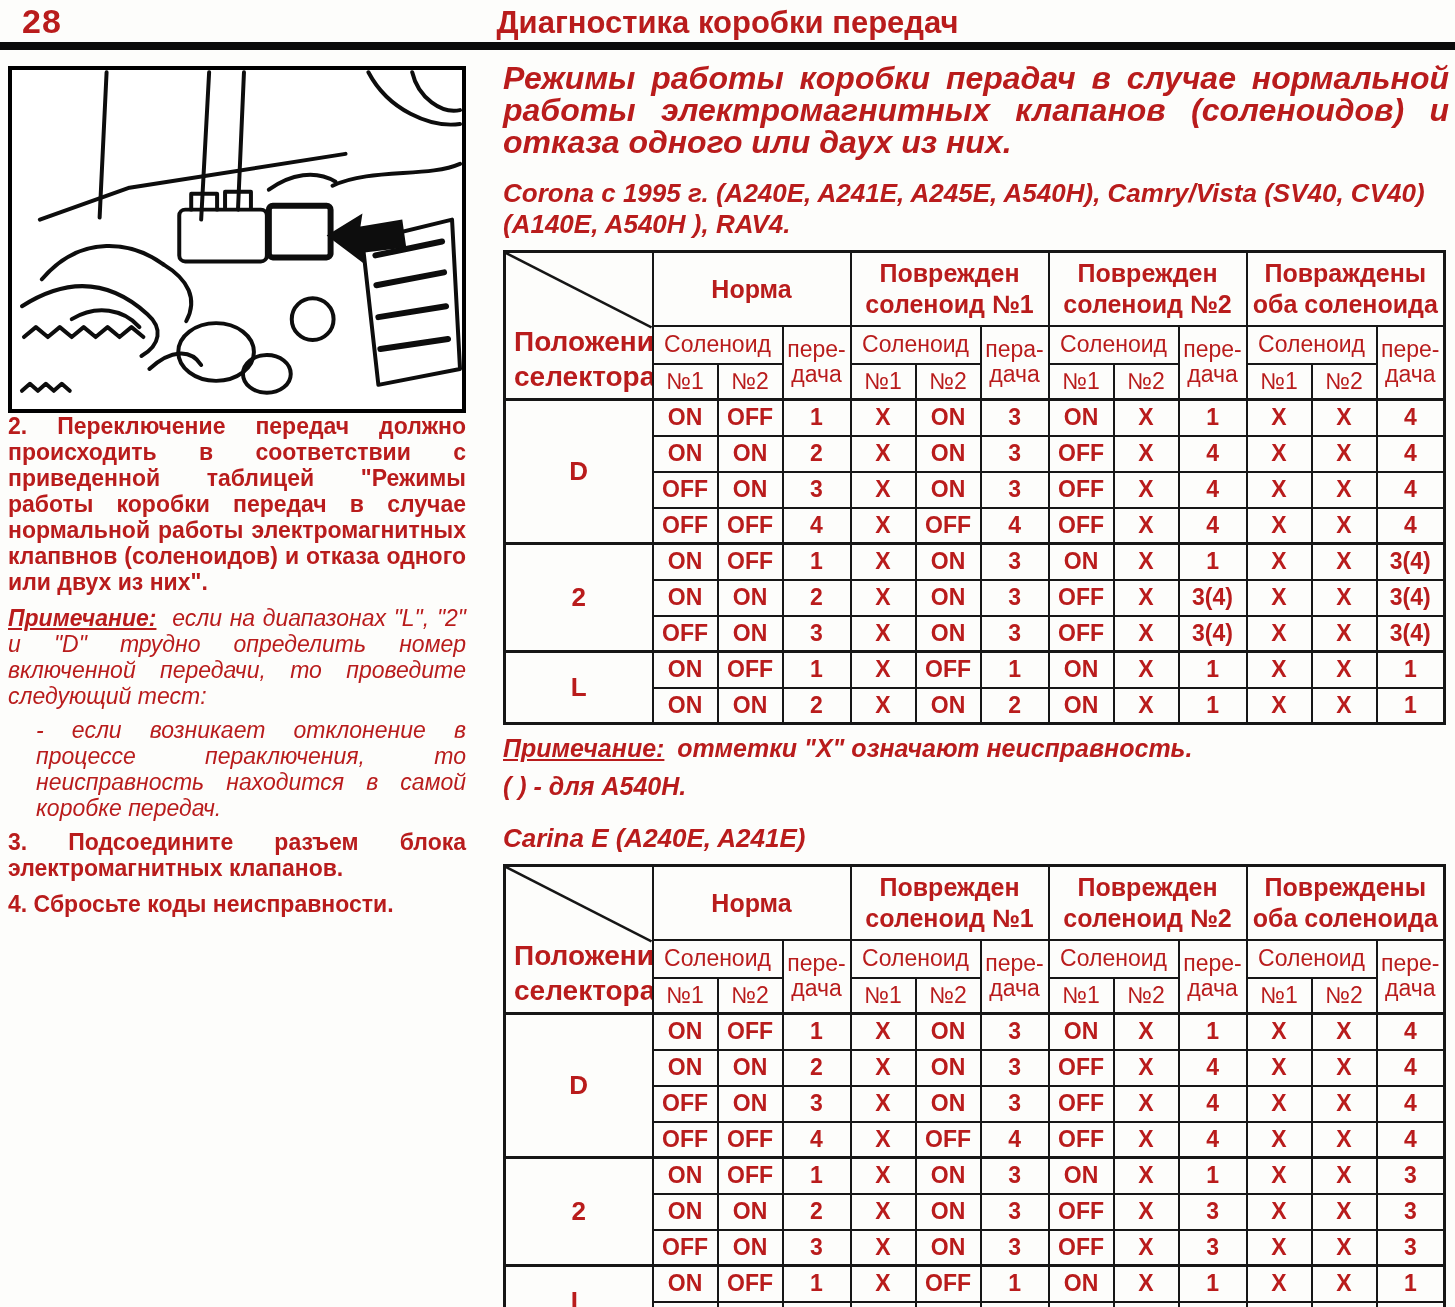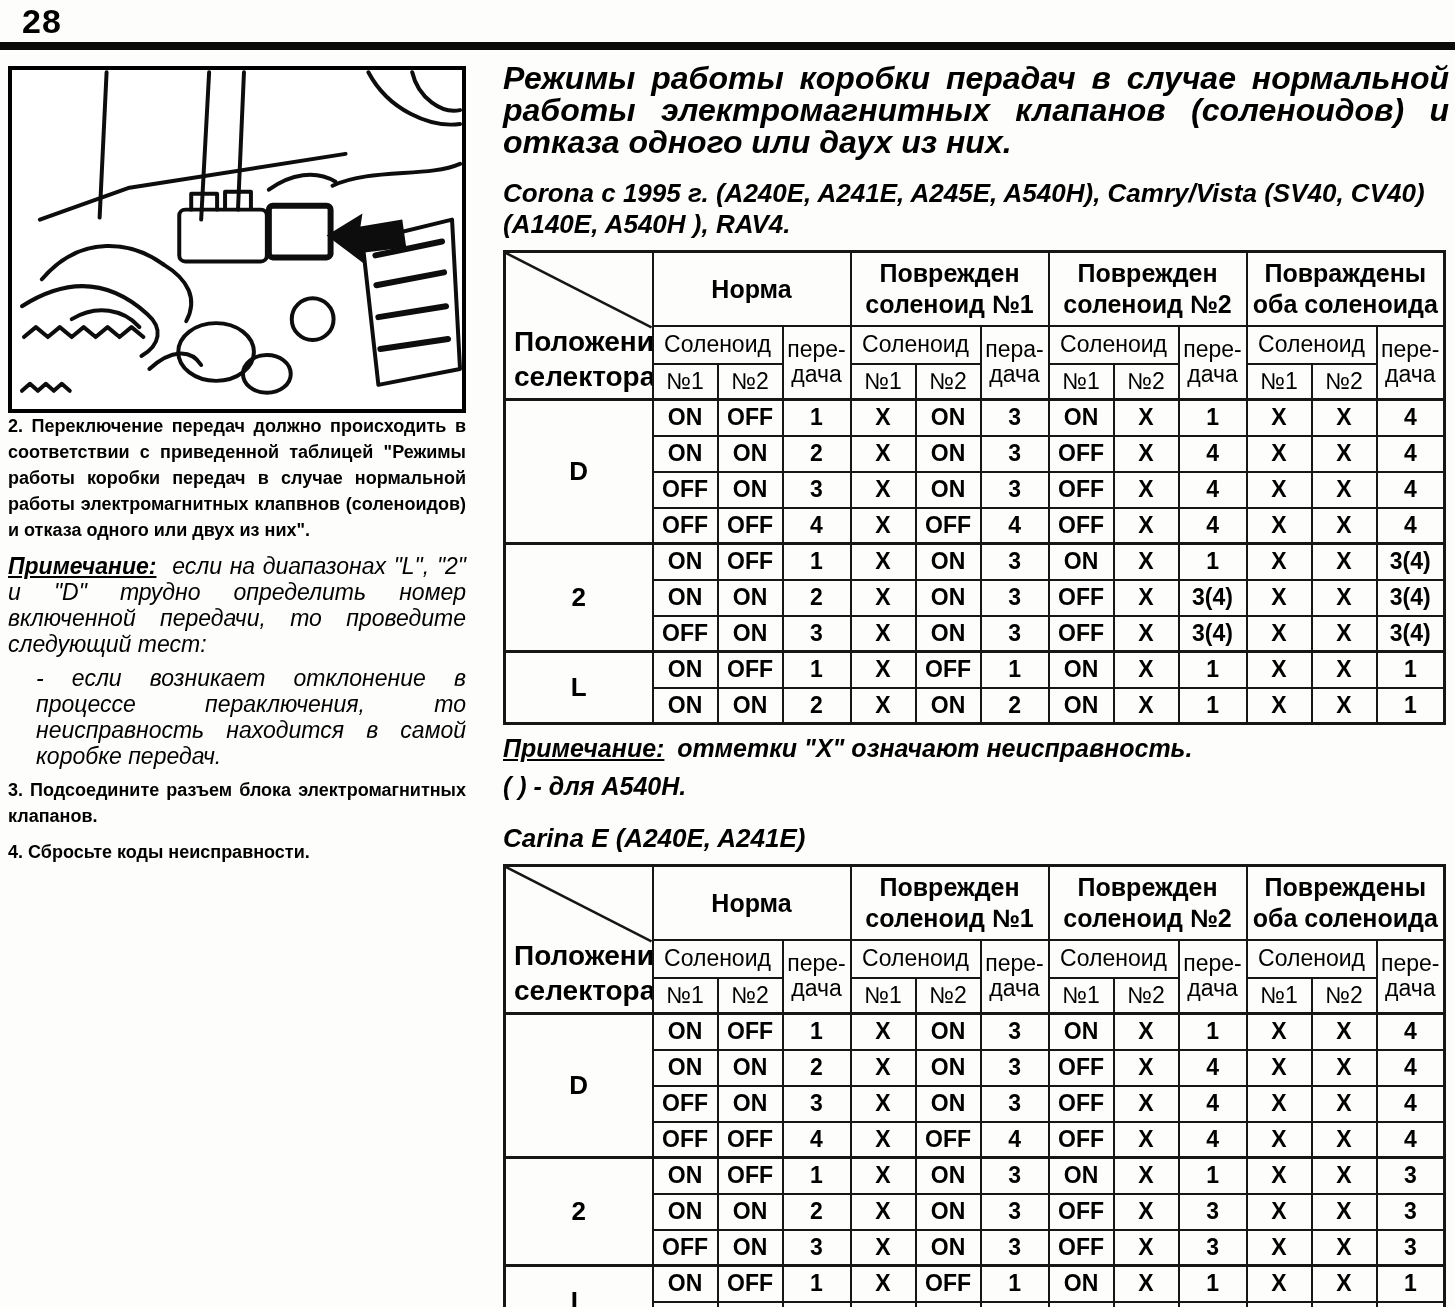--- a/index.html
+++ b/index.html
@@ -1,29 +1,29 @@
 <!DOCTYPE html>
 <html><head>
 <meta charset="utf-8">
 <style>
   html,body{margin:0;padding:0;background:#9a9a9a;}
-  .page{position:relative;width:1455px;height:1307px;background:#fdfdfb;color:#000000;
+  .page{position:relative;width:1455px;height:1307px;background:#fdfdfb;color:#b91c1c;
         font-family:"Liberation Sans",sans-serif;overflow:hidden;margin:0 auto;}
 
   
   .hdr{position:absolute;left:0;top:0;width:1455px;height:42px;border-bottom:8px solid #0b0b0b;}
   .page-num{position:absolute;left:22px;top:2px;font-size:34px;font-weight:700;letter-spacing:1px;}
   .page-title{position:absolute;left:0;right:0;top:5px;text-align:center;font-size:31px;font-weight:700;}
 
   
   .left-col{position:absolute;left:8px;top:66px;width:458px;}
   .figure{height:339px;border:4px solid #000;background:#fff;position:relative;}
   .figure svg{position:absolute;inset:0;width:100%;height:100%;}
   .caption{margin:8px 0 12px;font-size:24px;font-weight:700;line-height:1.15;}
-  .body-p{margin:0 0 10px;font-size:18px;font-weight:700;line-height:26px;text-align:justify;}
+  .body-p{margin:0 0 10px;font-size:23px;font-weight:700;line-height:26px;text-align:justify;}
   .note-p{margin:0 0 8px;font-size:23px;font-style:italic;line-height:26px;text-align:justify;}
   .note-lbl{font-weight:700;text-decoration:underline;margin-right:8px;}
   .bullet{margin-left:28px;margin-bottom:8px;}
 
   
   .right-col{position:absolute;left:503px;top:62px;width:946px;}
   .intro{margin:0 0 20px;font-size:32px;font-style:italic;font-weight:700;line-height:32px;text-align:justify;}
   .models{margin:0 0 10px;font-size:26px;font-style:italic;font-weight:700;line-height:31px;}
   .models2{margin:22px 0 10px;}
   .tnote{margin:8px 0 2px;font-size:25px;font-style:italic;font-weight:700;line-height:30px;}
@@ -45,20 +45,21 @@
   .diag-table tbody tr.sec-top td{border-top:3px solid #161616;}
   .diag-table thead tr.h3 th{border-bottom:3px solid #161616;}
 </style>
 </head>
 <body>
 
 <div class="page">
 
   <div class="hdr">
     <span class="page-num">28</span>
+    <span class="page-title">Диагностика коробки передач</span>
   </div>
 
   <div class="left-col">
     <div class="figure">
       <svg viewBox="0 0 452 340">
         <g fill="none" stroke="#0d0d0d" stroke-width="4" stroke-linecap="round" stroke-linejoin="round">
           <path d="M95 2 L88 148"></path>
           <path d="M28 150 L118 118 L335 84"></path>
           <path d="M198 2 L190 150"></path>
           <path d="M233 2 L227 140"></path>

